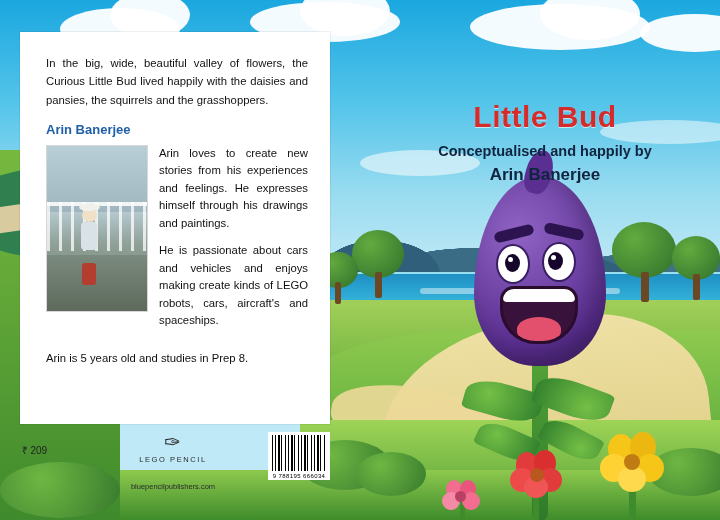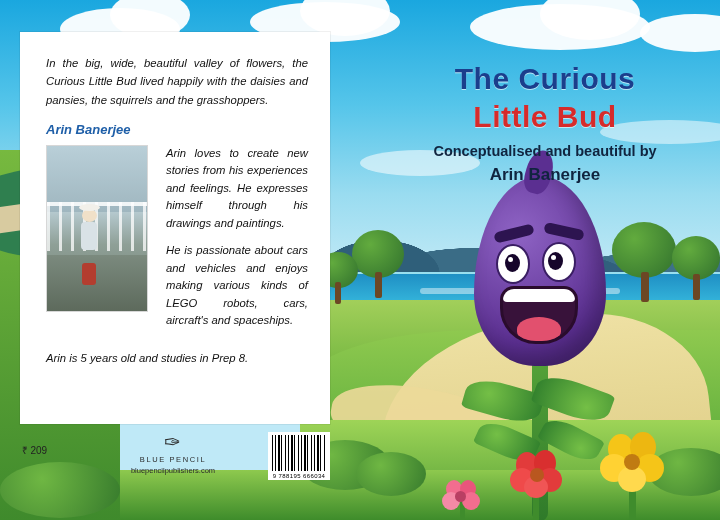--- a/index.html
+++ b/index.html
@@ -262,35 +262,35 @@
   }
 
   
   .back-panel {
     position: absolute;
     left: 20px; top: 32px;
     width: 310px; height: 392px;
     background: #ffffff;
     box-shadow: 0 0 0 1px rgba(0,0,0,.06);
   }
-  .back-inner { padding: 22px 22px 14px 26px; font-style: italic; }
+  .back-inner { padding: 22px 22px 14px 26px; }
   .blurb {
     font-size: 11.3px;
     line-height: 1.62;
     color: #111;
     text-align: justify;
     margin: 0 0 13px 0;
   }
   .author-name {
     font-size: 13px;
     font-weight: bold;
     color: #1f5fa8;
     margin: 2px 0 8px 0;
   }
-  .bio-row { display: flex; gap: 18px; }
+  .bio-row { display: flex; gap: 11px; }
   .photo {
     width: 100px; height: 165px;
     flex: 0 0 100px;
     position: relative;
     overflow: hidden;
     background: linear-gradient(#9fb9c4 0%, #b9cdd4 38%, #8e9f96 60%, #6f7d72 100%);
     border: 1px solid #d7d7d7;
   }
   .photo .ph-sky { position:absolute; left:0; top:0; width:100%; height:40%; background:linear-gradient(#b9cfd8,#9fb6bf); }
   .photo .ph-rail { position:absolute; left:0; top:34%; width:100%; height:30%; background:repeating-linear-gradient(90deg, rgba(255,255,255,.75) 0 3px, rgba(255,255,255,0) 3px 12px); }
@@ -335,21 +335,21 @@
   }
   .pub-name {
     font-size: 7.5px;
     letter-spacing: 1.6px;
     color: #2b2b2b;
     margin-top: 3px;
   }
   .pub-site {
     font-size: 7.5px;
     color: #2b2b2b;
-    margin-top: 2px;
+    margin-top: 18px;
   }
   .barcode {
     position: absolute;
     left: 268px; top: 432px;
     width: 62px; height: 48px;
     background: #fff;
     border: 1px solid #fff;
     padding: 2px 3px;
     box-sizing: border-box;
   }
@@ -524,39 +524,38 @@
           <div class="ph-rail-top"></div>
           <div class="ph-rail"></div>
           <div class="ph-ground"></div>
           <div class="ph-boy-legs"></div>
           <div class="ph-boy-body"></div>
           <div class="ph-boy-head"></div>
           <div class="ph-boy-hat"></div>
         </div>
         <div class="bio-text">
           <p>Arin loves to create new stories from his experiences and feelings. He expresses himself through his drawings and paintings.</p>
-          <p>He is passionate about cars and vehicles and enjoys making various kinds of LEGO robots, cars, aircraft's and spaceships.</p>
+          <p>He is passionate about cars and vehicles and enjoys making create kinds of LEGO robots, cars, aircraft's and spaceships.</p>
         </div>
       </div>
 
       <p class="closing">Arin is 5 years old and studies in Prep 8.</p>
     </div>
   </div>
 
   <div class="price">₹ 209</div>
 
   <div class="publisher">
     <div class="pub-mark">✑</div>
-    <div class="pub-name">BLUE PENCIL</div>
+    <div class="pub-name">LEGO PENCIL</div>
     <div class="pub-site">bluepencilpublishers.com</div>
   </div>
 
   <div class="barcode">
     <div class="bars"></div>
     <div class="isbn">9 788195 666034</div>
   </div>
 
-  <div class="title-1">The Curious</div>
   <div class="title-2">Little Bud</div>
-  <div class="byline">Conceptualised and beautiful by</div>
+  <div class="byline">Conceptualised and happily by</div>
   <div class="byline-name">Arin Banerjee</div>
 
 </div>
 
 </body></html>

